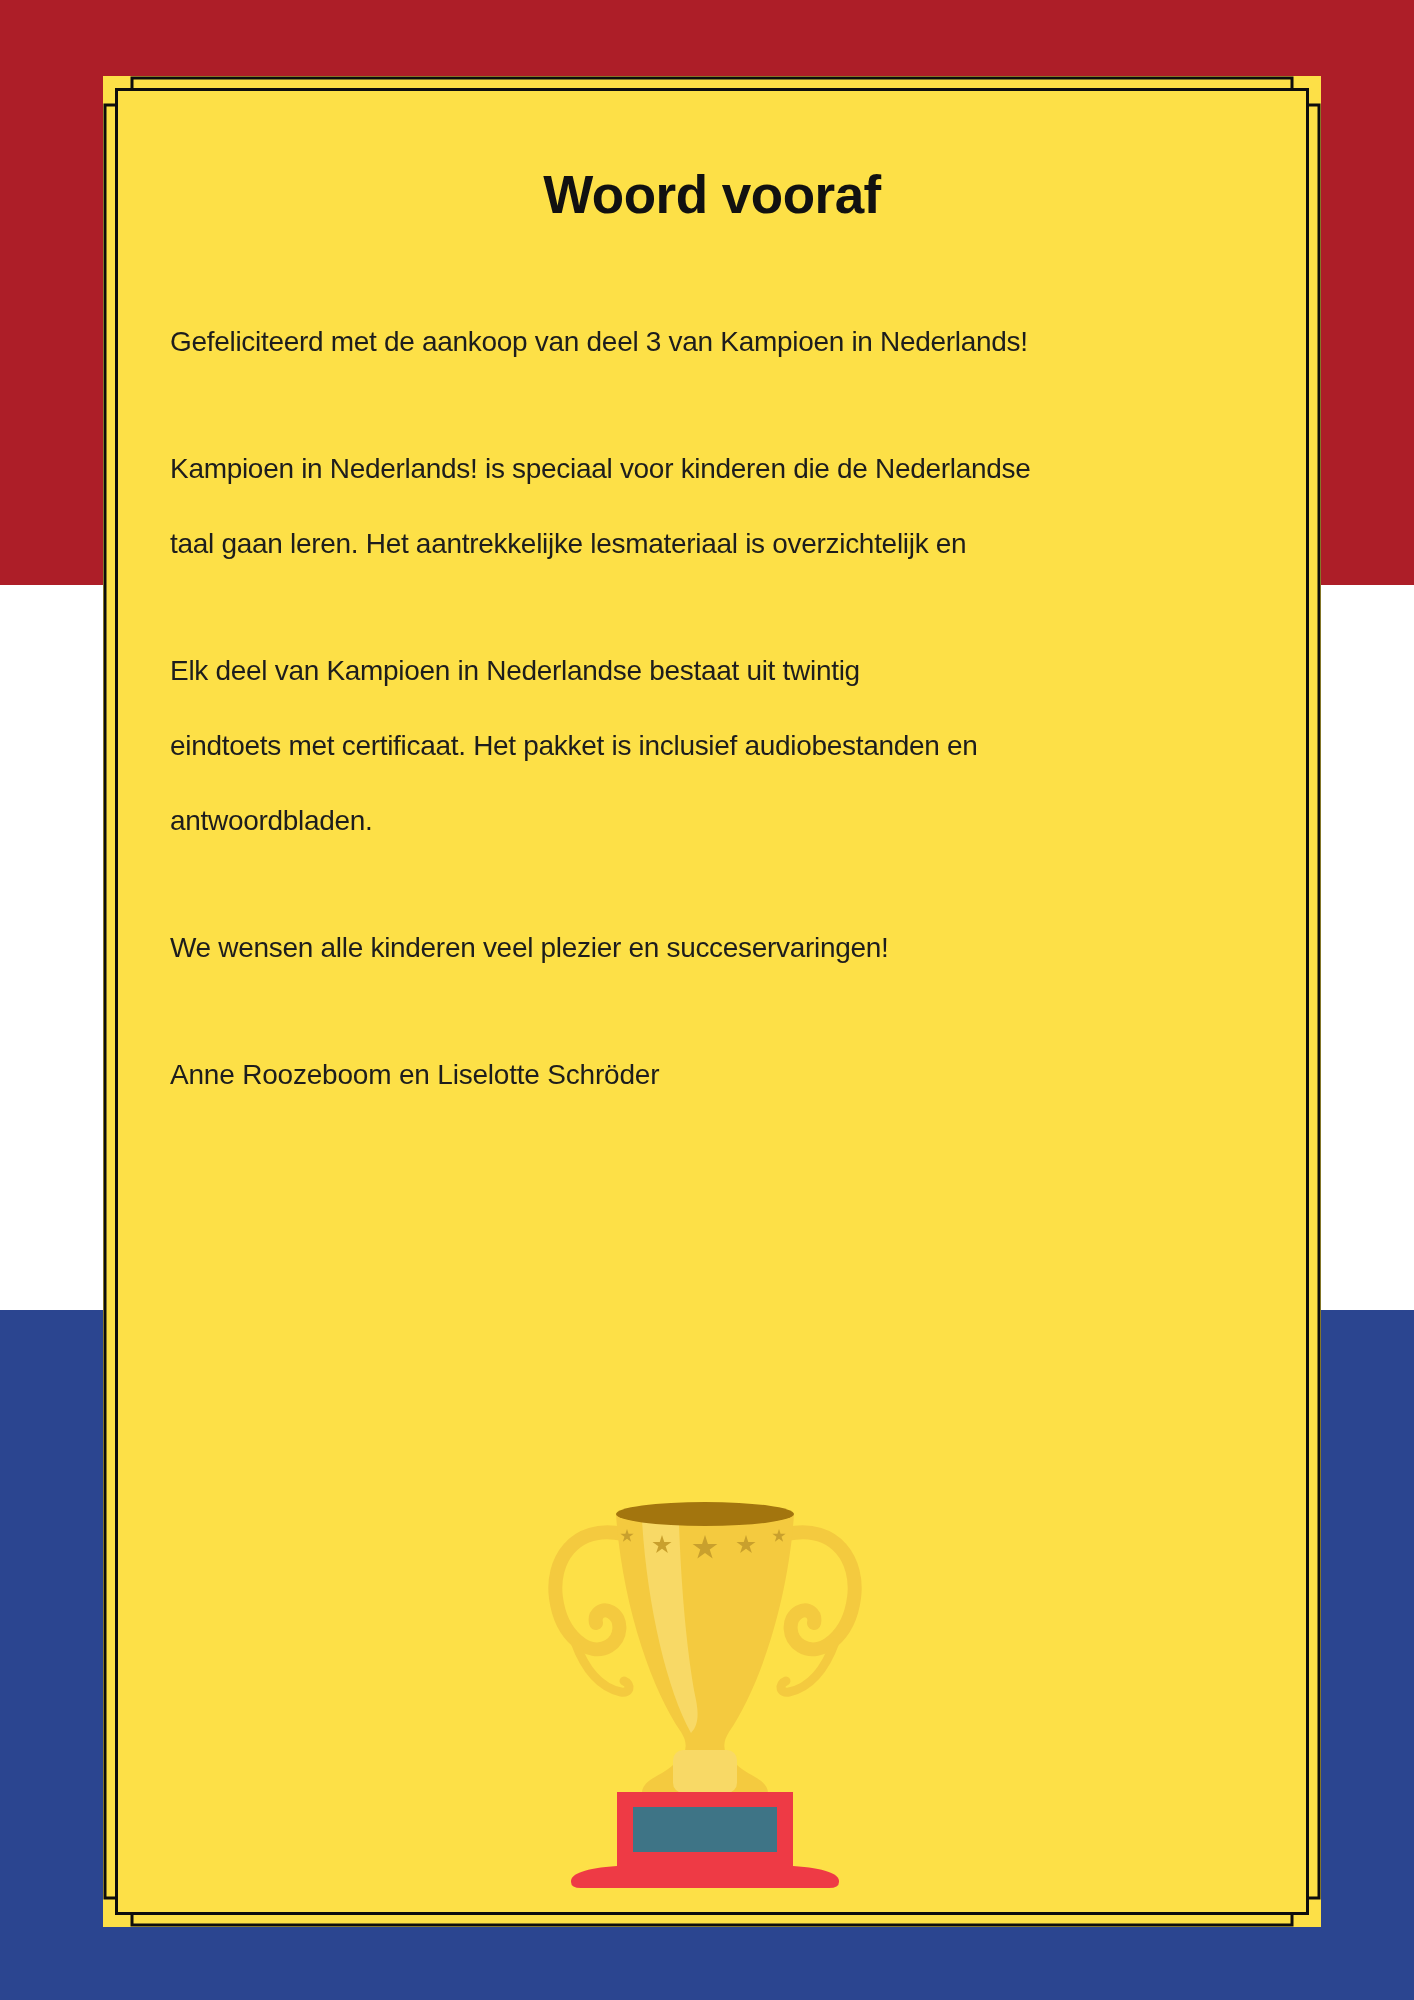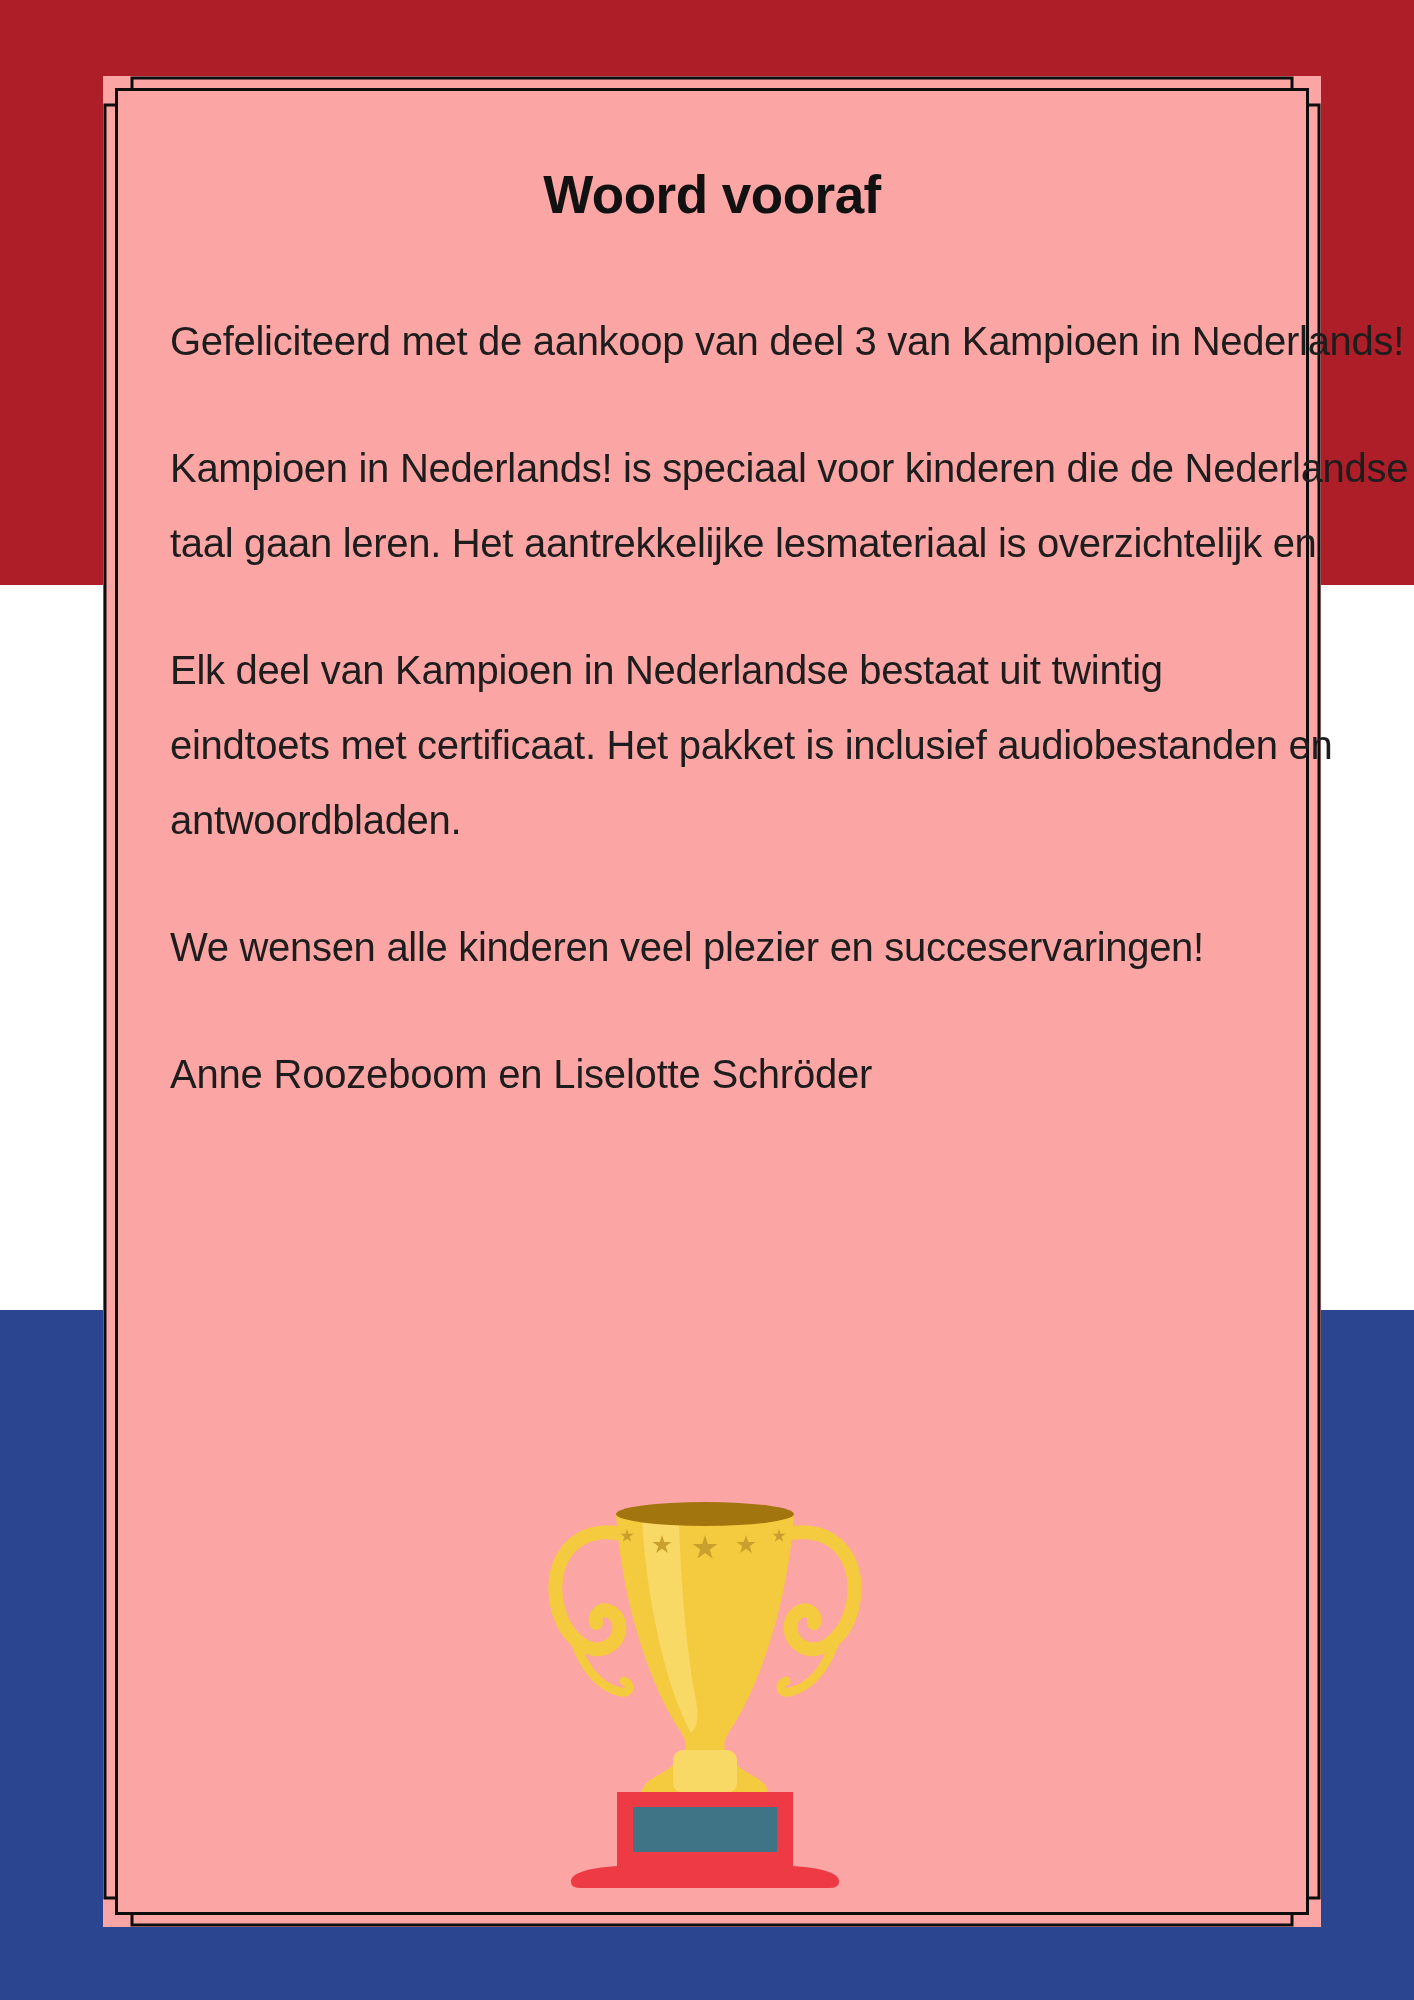--- a/index.html
+++ b/index.html
@@ -17,36 +17,36 @@
     background:#ffffff;
   }
   .frame-svg{position:absolute;left:0;top:0;width:1218px;height:1851px;pointer-events:none}
 
   .page-title{
     position:absolute;top:88px;left:0;width:100%;margin:0;
     text-align:center;font-size:53px;font-weight:bold;letter-spacing:-0.5px;color:#111;
   }
   .text-block{
     position:absolute;left:67px;top:228px;width:1150px;
-    font-size:40px;line-height:75px;letter-spacing:-0.3px;color:#1d1d1d;
+    font-size:28px;line-height:75px;letter-spacing:-0.3px;color:#1d1d1d;
   }
   .para{margin:0 0 52px 0}
   .line{white-space:nowrap}
   .signature-line{font-weight:normal;letter-spacing:-0.2px}
 
   .trophy{position:absolute;left:442px;top:1424px;width:320px;height:390px}
 </style>
 </head>
 <body>
 
 <div class="band band-red" style="background: rgb(173, 30, 40);"></div>
 <div class="band band-white" style="background: rgb(255, 255, 255);"></div>
 <div class="band band-blue" style="background: rgb(43, 69, 144);"></div>
 
-<div class="card" style="background: #fca5a5;">
+<div class="card" style="background: #fde047;">
 
   <svg class="frame-svg" viewBox="0 0 1218 1851" fill="none">
     <g stroke-width="3" stroke="#0D0D0D">
 
       <rect x="13.5" y="13.5" width="1191" height="1824"></rect>
 
       <path d="M29,14 L29,2 L1189,2 L1189,14"></path>
       <path d="M29,1837 L29,1849 L1189,1849 L1189,1837"></path>
       <path d="M14,29 L2,29 L2,1822 L14,1822"></path>
       <path d="M1204,29 L1216,29 L1216,1822 L1204,1822"></path>

